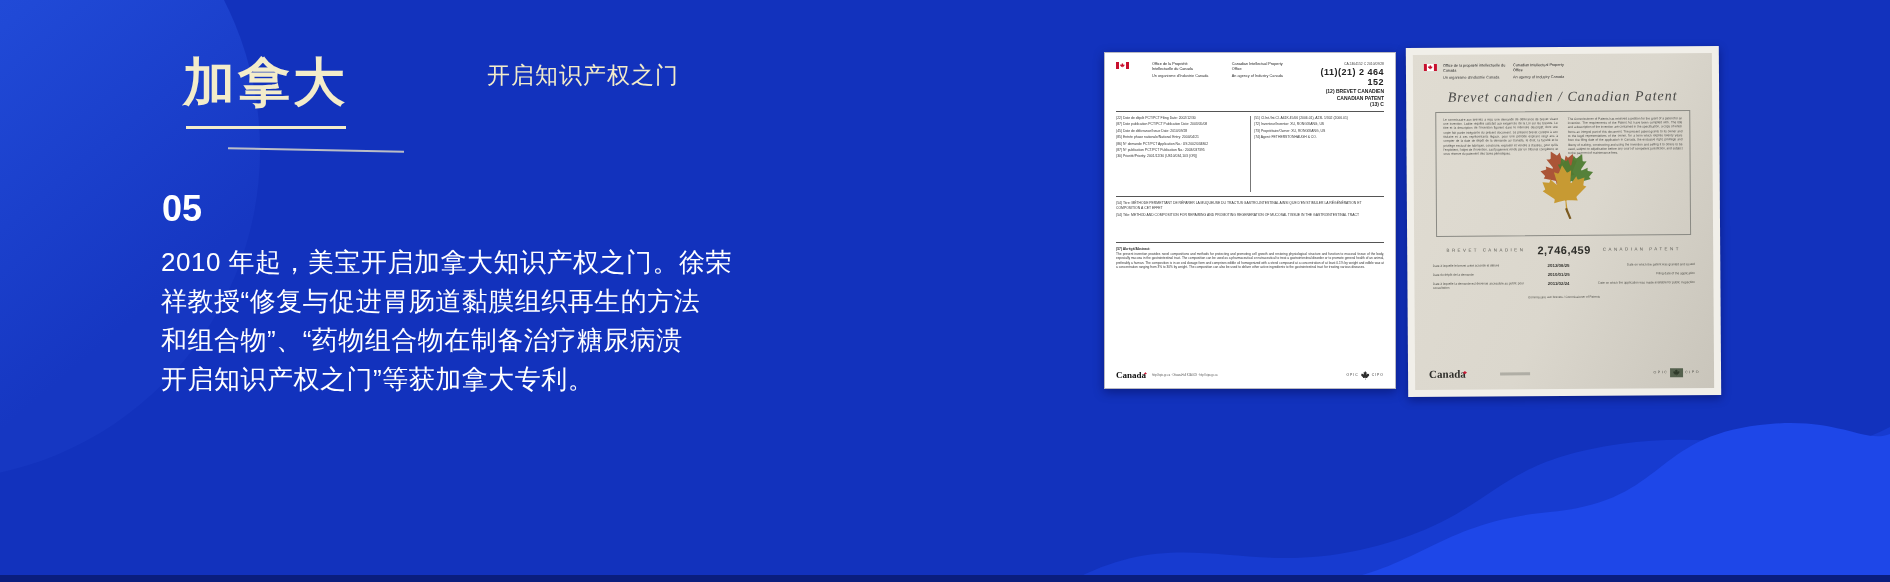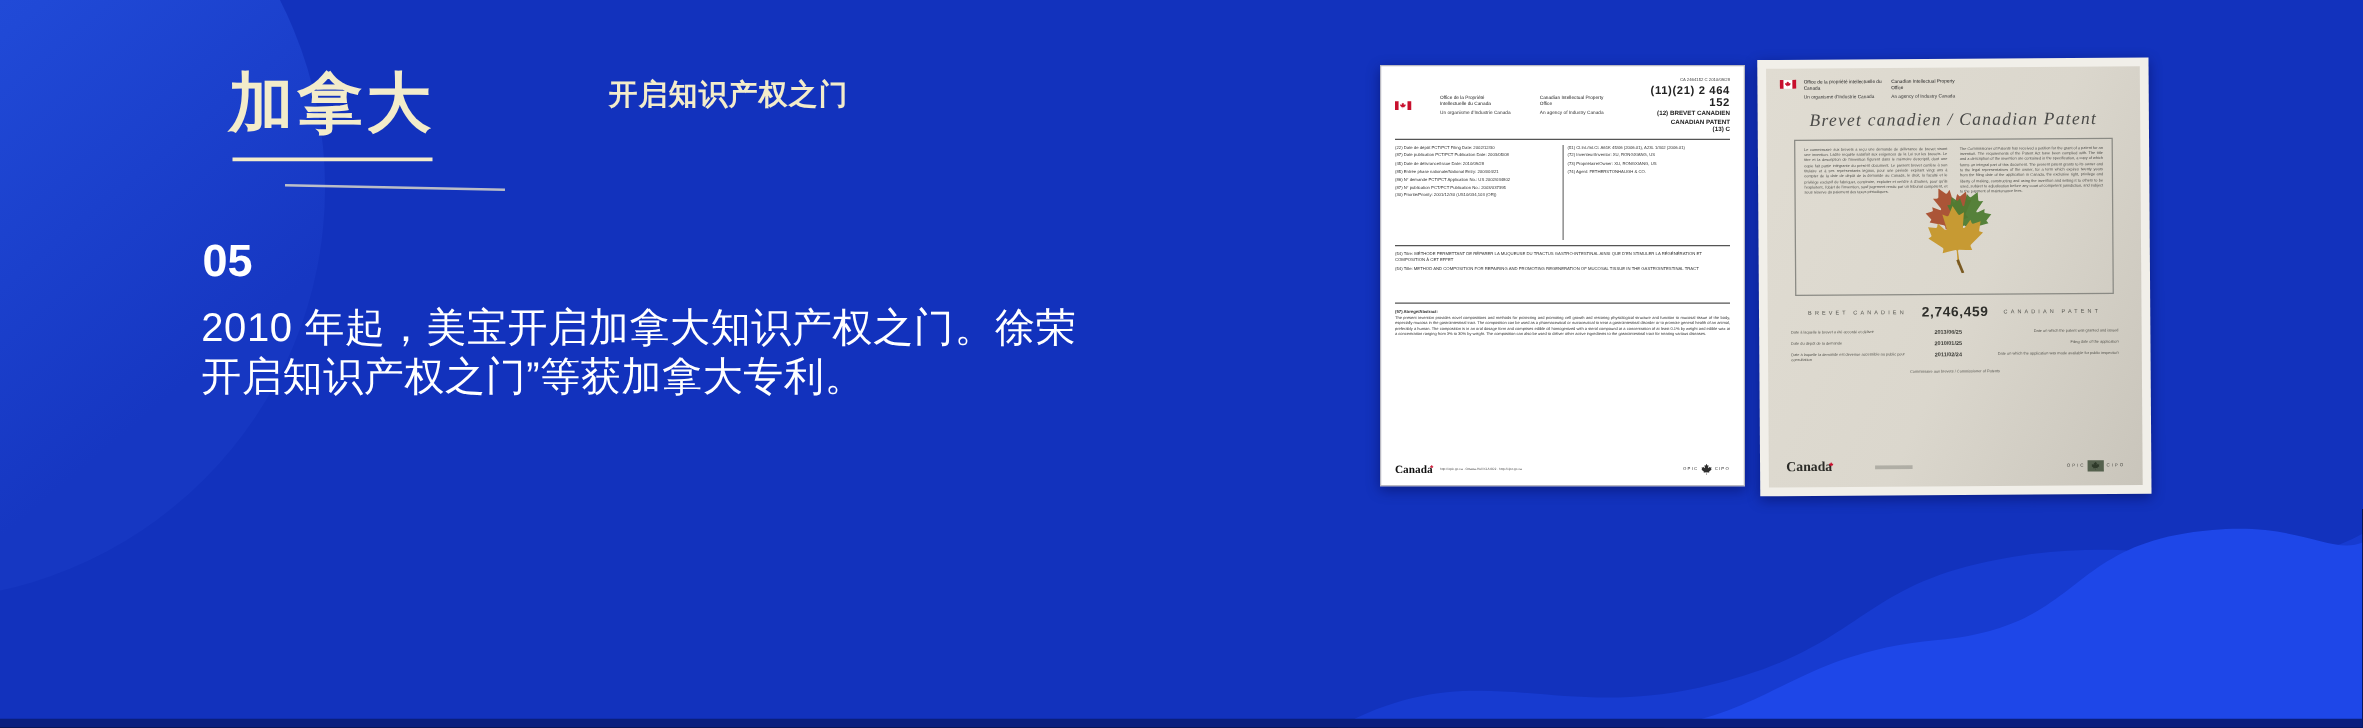--- a/index.html
+++ b/index.html
@@ -16,35 +16,35 @@
     background:linear-gradient(140deg,var(--circle-a) 0%,#2049d6 45%,var(--circle-b) 78%);}
   .waves{position:absolute;right:0;bottom:0;}
   .bottom-strip{position:absolute;left:0;bottom:0;width:100%;height:7px;background:var(--strip);}
 
   
   .title{position:absolute;left:183px;top:48px;margin:0;font-size:52px;font-weight:bold;
     color:var(--cream);letter-spacing:3px;text-align:right;}
   .title-underline{position:absolute;left:186px;top:126px;width:160px;height:3px;background:var(--cream);}
   .title-underline2{position:absolute;left:228px;top:149px;width:176px;height:2px;background:var(--cream);
     opacity:.75;transform:rotate(1.2deg);}
-  .subtitle{position:absolute;left:487px;top:60px;color:var(--cream);font-size:23px;line-height:30px;letter-spacing:1px;font-weight:bold;}
+  .subtitle{position:absolute;left:487px;top:60px;color:var(--cream);font-size:23px;line-height:30px;letter-spacing:1px;}
   .section-number{position:absolute;left:162px;top:188px;color:#fff;font-size:36px;font-weight:bold;}
-  .body-text{position:absolute;left:161px;top:243px;color:#fff;font-size:32px;line-height:39px;letter-spacing:.5px;}
+  .body-text{position:absolute;left:161px;top:243px;color:#fff;font-size:26px;line-height:39px;letter-spacing:.5px;}
 
   
   .doc{position:absolute;box-shadow:0 3px 10px rgba(0,5,60,.45);}
   .flag{display:inline-flex;width:13px;height:7px;flex:0 0 13px;}
   .flag .bar{width:3.2px;height:100%;background:#c8102e;}
   .flag .mid{flex:1;background:#fff;display:flex;align-items:center;justify-content:center;}
   .flag svg{display:block;}
 
   
   .doc-left{left:1104px;top:52px;width:292px;height:337px;background:#fff;border:1px solid #b9b9c2;
     box-sizing:border-box;padding:9px 11px;font-family:"Liberation Sans",sans-serif;color:#222;}
-  .dl-header{display:flex;align-items:center;gap:23px;}
+  .dl-header{display:flex;align-items:flex-start;gap:23px;}
   .office-block{font-size:3.8px;line-height:4.6px;color:#222;}
   .office-block .sub{margin-top:3px;color:#333;}
   .dl-right{margin-left:auto;text-align:right;}
   .dl-ref{font-size:3.4px;color:#444;}
   .dl-number{font-size:9px;font-weight:bold;letter-spacing:.5px;margin-top:1px;}
   .dl-kind{font-size:5px;font-weight:bold;line-height:6px;margin-top:1px;}
   .dl-kindcode{font-size:5px;font-weight:bold;}
   .rule{border:0;border-top:1px solid #555;margin:4px 0;}
   .biblio{position:relative;display:flex;gap:8px;min-height:76px;}
   .biblio .divider{position:absolute;left:50%;top:0;bottom:0;width:1px;background:#777;}
@@ -110,20 +110,22 @@
   <div class="title-underline"></div>
   <div class="title-underline2"></div>
   <div class="subtitle">
     <div>开启知识产权之门</div>
   </div>
 
   <div class="section-number">05</div>
 
   <div class="body-text">
     <div>2010 年起，美宝开启加拿大知识产权之门。徐荣</div>
+    <div>祥教授“修复与促进胃肠道黏膜组织再生的方法</div>
+    <div>和组合物”、“药物组合物在制备治疗糖尿病溃</div>
     <div>开启知识产权之门”等获加拿大专利。</div>
   </div>
 
   <div class="doc doc-left">
     <div class="dl-header">
       <span class="flag">
         <span class="bar"></span>
         <span class="mid">
             <svg width="5" height="5" viewBox="0 0 16 16" fill="#c8102e">
               <use href="#maple"></use>

